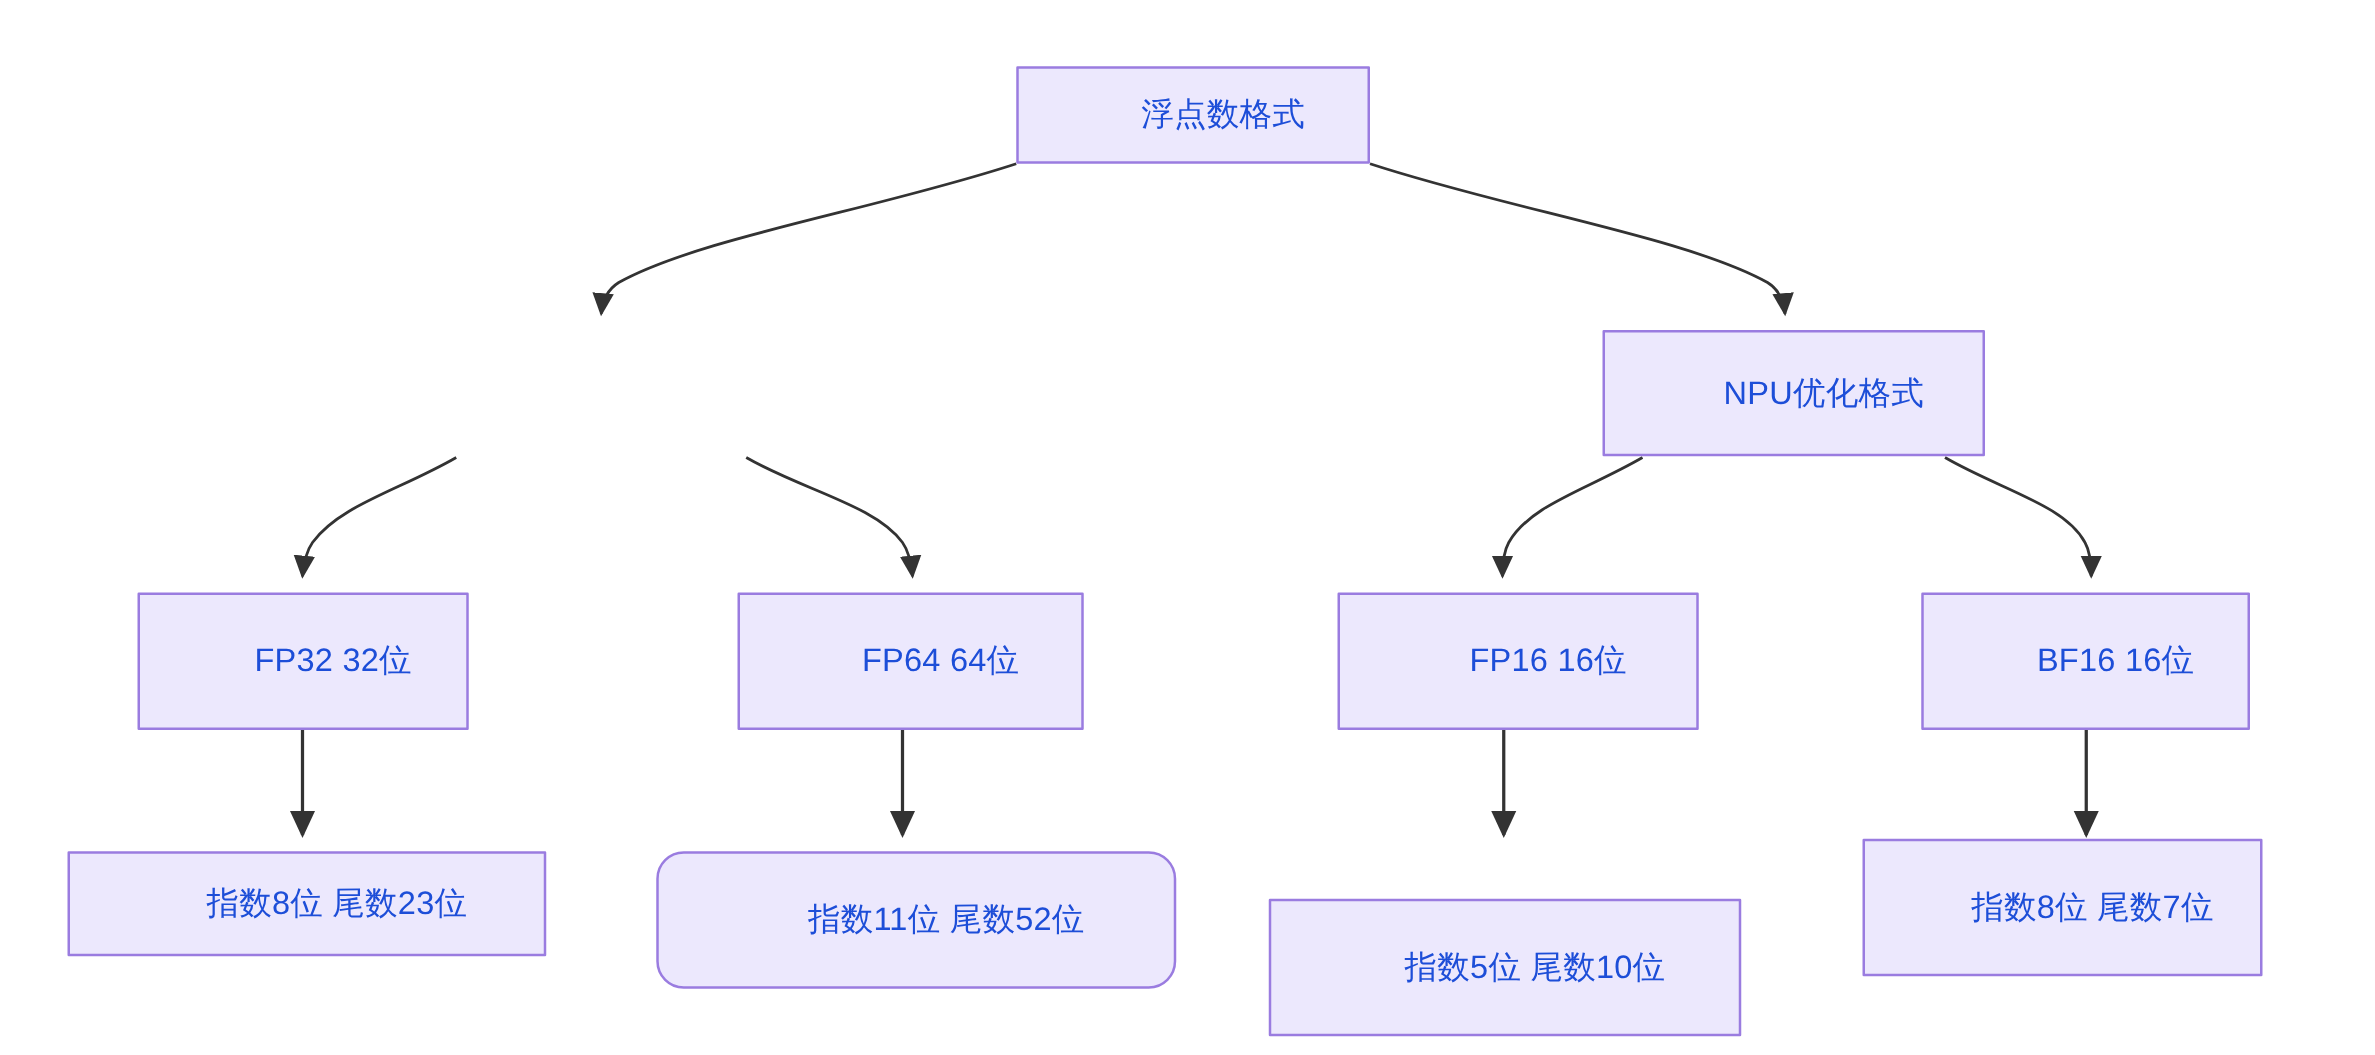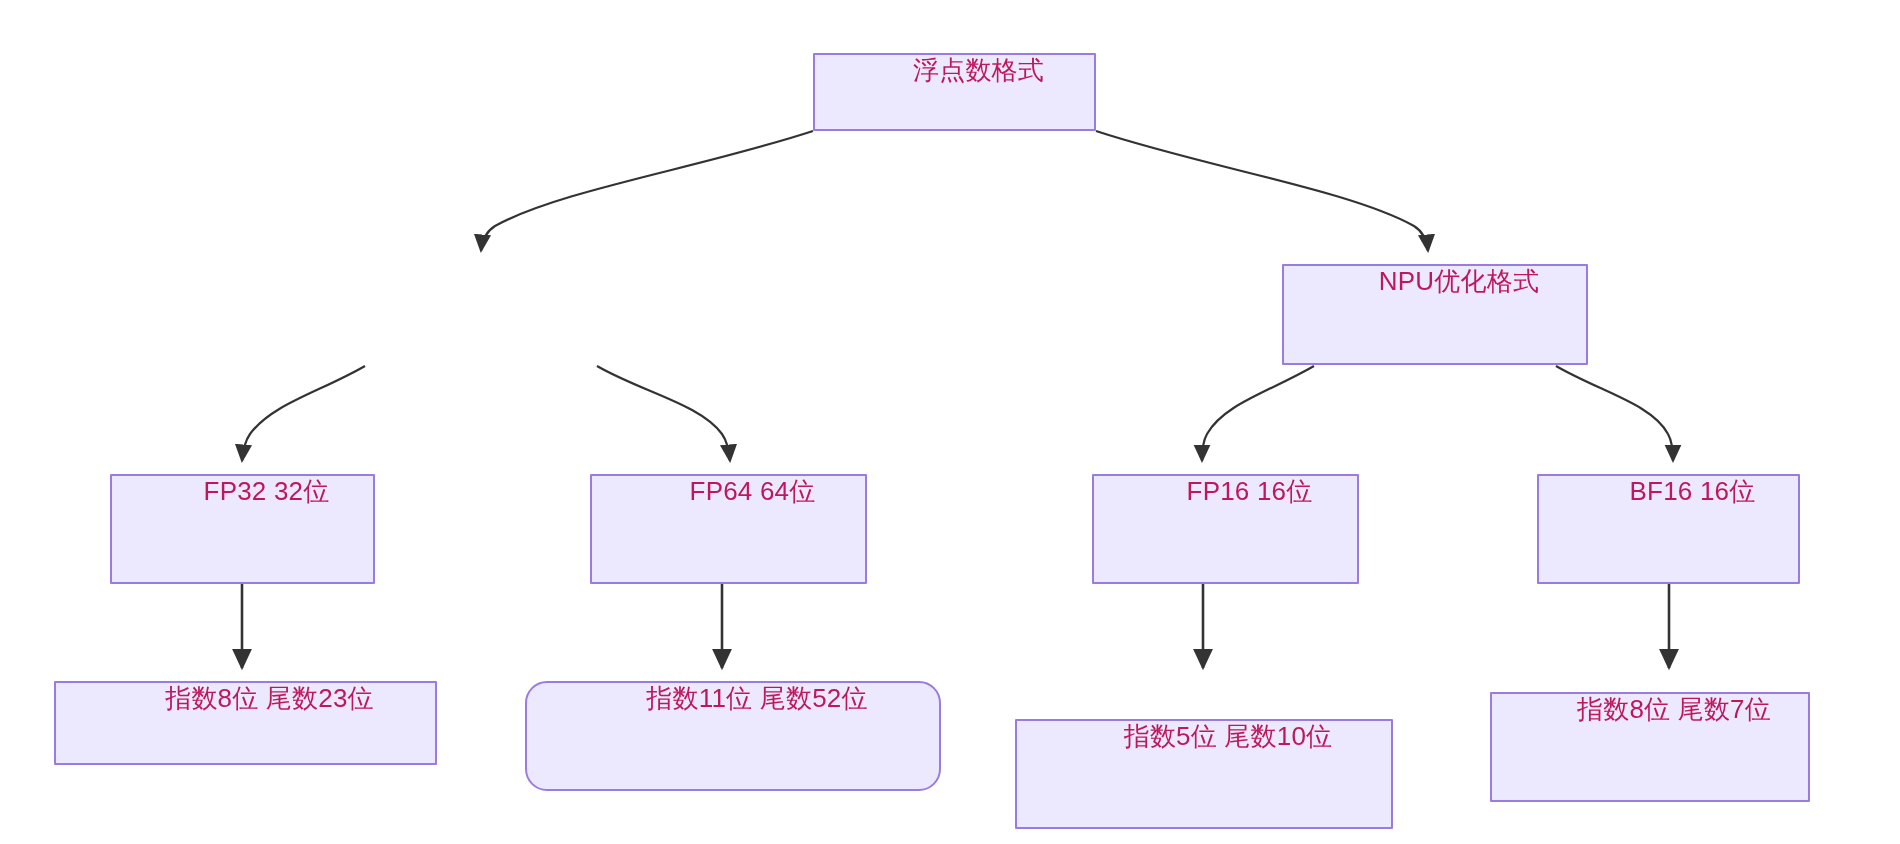--- a/index.html
+++ b/index.html
@@ -26,22 +26,23 @@
     height: 844px;
     pointer-events: none;
   }
   .node {
     position: absolute;
     box-sizing: border-box;
     background: #ece8fd;
     border: 2px solid #9a7ce0;
     border-radius: 1px;
     display: flex;
+    align-items: center;
     justify-content: center;
-    color: #be185d;
+    color: #1d4ed8;
     font-size: 26px;
     line-height: 1.2;
     letter-spacing: 0.2px;
     white-space: nowrap;
     z-index: 2;
     padding-left: 48px;
   }
   .node-label {
     display: block;
     text-align: center;
@@ -90,37 +91,37 @@
   </div>
 
   <div class="node" style="left:110px; top:474px; width:265px; height:110px;">
     <span class="node-label">FP32 32位</span>
   </div>
 
   <div class="node" style="left:590px; top:474px; width:277px; height:110px;">
     <span class="node-label">FP64 64位</span>
   </div>
 
-  <div class="node" style="left:1092px; top:474px; width:267px; height:110px;">
+  <div class="node" style="left:1070px; top:474px; width:289px; height:110px;">
     <span class="node-label">FP16 16位</span>
   </div>
 
   <div class="node" style="left:1537px; top:474px; width:263px; height:110px;">
     <span class="node-label">BF16 16位</span>
   </div>
 
   <div class="node" style="left:54px; top:681px; width:383px; height:84px;">
     <span class="node-label">指数8位 尾数23位</span>
   </div>
 
   <div class="node" style="left:525px; top:681px; width:416px; height:110px;border-radius:22px;">
     <span class="node-label">指数11位 尾数52位</span>
   </div>
 
   <div class="node" style="left:1015px; top:681px; width:378px; height:110px;margin-top:38px;">
     <span class="node-label">指数5位 尾数10位</span>
   </div>
 
-  <div class="node" style="left:1490px; top:692px; width:320px; height:110px;">
+  <div class="node" style="left:1490px; top:671px; width:320px; height:110px;">
     <span class="node-label">指数8位 尾数7位</span>
   </div>
 
 </div>
 
 </body></html>

